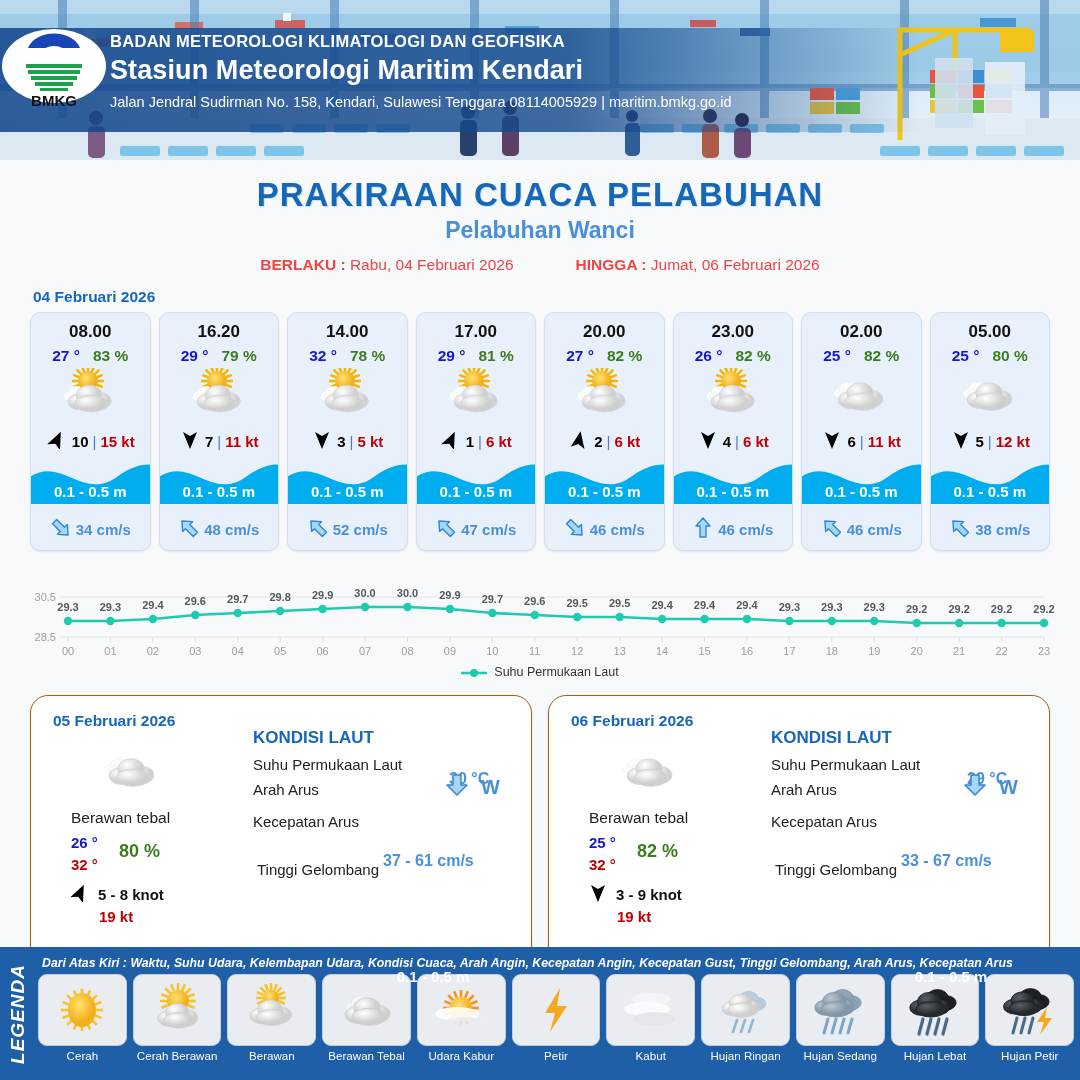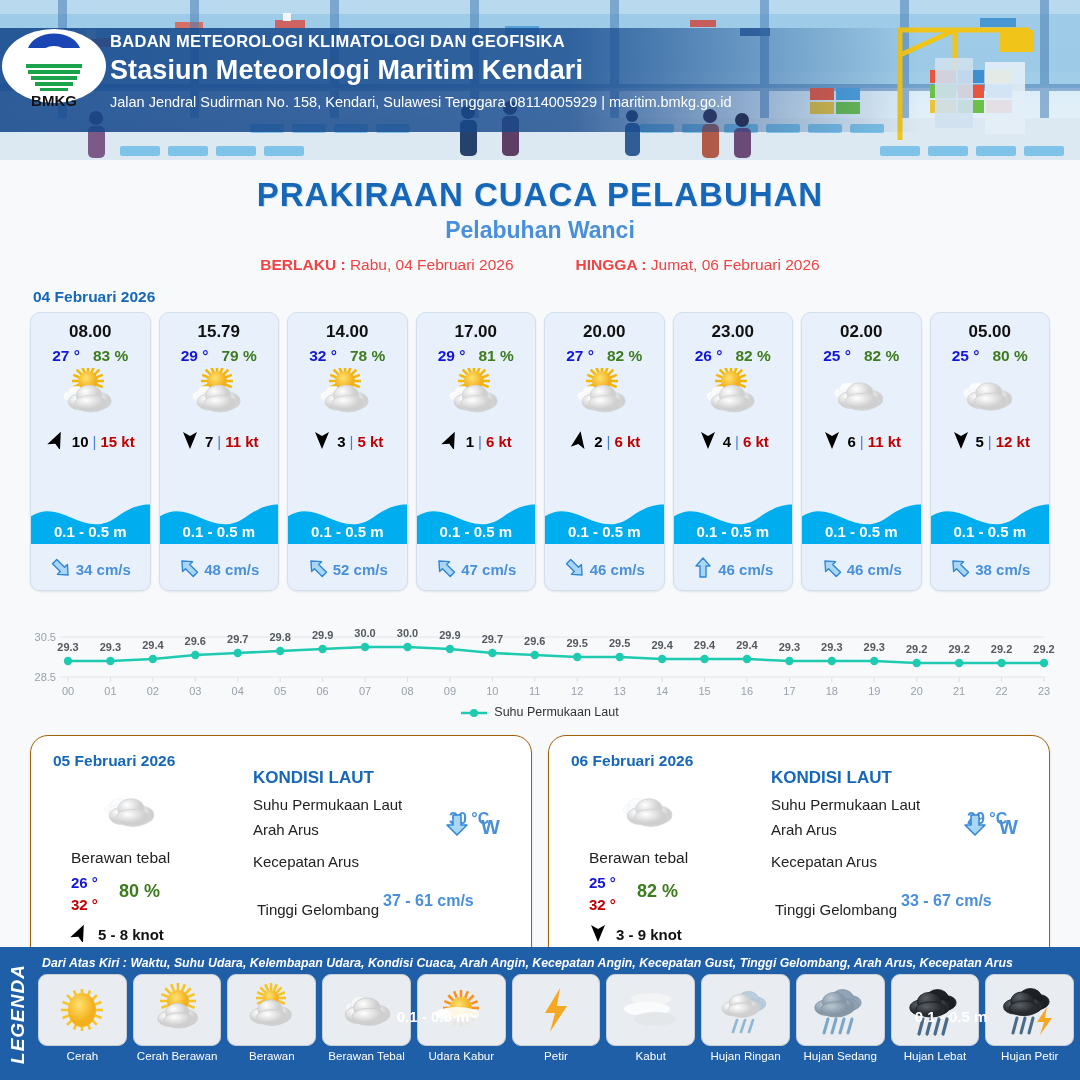--- a/index.html
+++ b/index.html
@@ -60,21 +60,21 @@
   }
 
   
   .cards {
     display: flex; gap: 8px; padding: 0 30px;
   }
   .card {
     flex: 1; background: #e8f1fb;
     border: 1px solid #d2e0ed; border-radius: 10px;
     overflow: hidden; position: relative;
-    height: 279px;
+    height: 239px;
     box-shadow: 0 1px 2px rgba(0,0,0,.09);
   }
   .c-time { text-align: center; font-size: 17px; font-weight: bold; color: #111; padding-top: 9px; }
   .c-th { display: flex; justify-content: center; gap: 13px; margin-top: 5px; font-size: 15.5px; font-weight: bold; }
   .c-temp { color: #1316d8; }
   .c-hum { color: #3d7c1e; }
   .c-icon { height: 58px; display: flex; align-items: center; justify-content: center; margin-top: 2px; }
   .c-wind { display: flex; align-items: center; justify-content: center; gap: 4px; margin-top: 6px; font-size: 15px; font-weight: bold; }
   .c-wind .deg { color: #000; }
   .c-wind .sep { color: #4a7fd0; font-weight: normal; }
@@ -379,21 +379,21 @@
     <div class="c-cur">
       <span><svg width="22" height="22" viewBox="0 0 22 22">
     <g transform="rotate(135 11 11)">
       <path d="M 11 1 L 18 9 L 14 9 L 14 20 L 8 20 L 8 9 L 4 9 Z" fill="#a9d6f5" stroke="#2f86d4" stroke-width="1.4" stroke-linejoin="round"></path>
     </g>
           </svg></span>
       <span>34 cm/s</span>
     </div>
     </div>
     <div class="card">
-    <div class="c-time">15.79</div>
+    <div class="c-time">16.20</div>
     <div class="c-th">
       <span class="c-temp">29 °</span>
       <span class="c-hum">79 %</span>
     </div>
     <div class="c-icon">
         <svg width="72" height="56" viewBox="0 0 72 56">
           <defs>
     <radialGradient id="cg" cx="35%" cy="30%">
               <stop offset="0" stop-color="#ffffff"></stop>
               <stop offset="1" stop-color="#cfcfcf"></stop>

